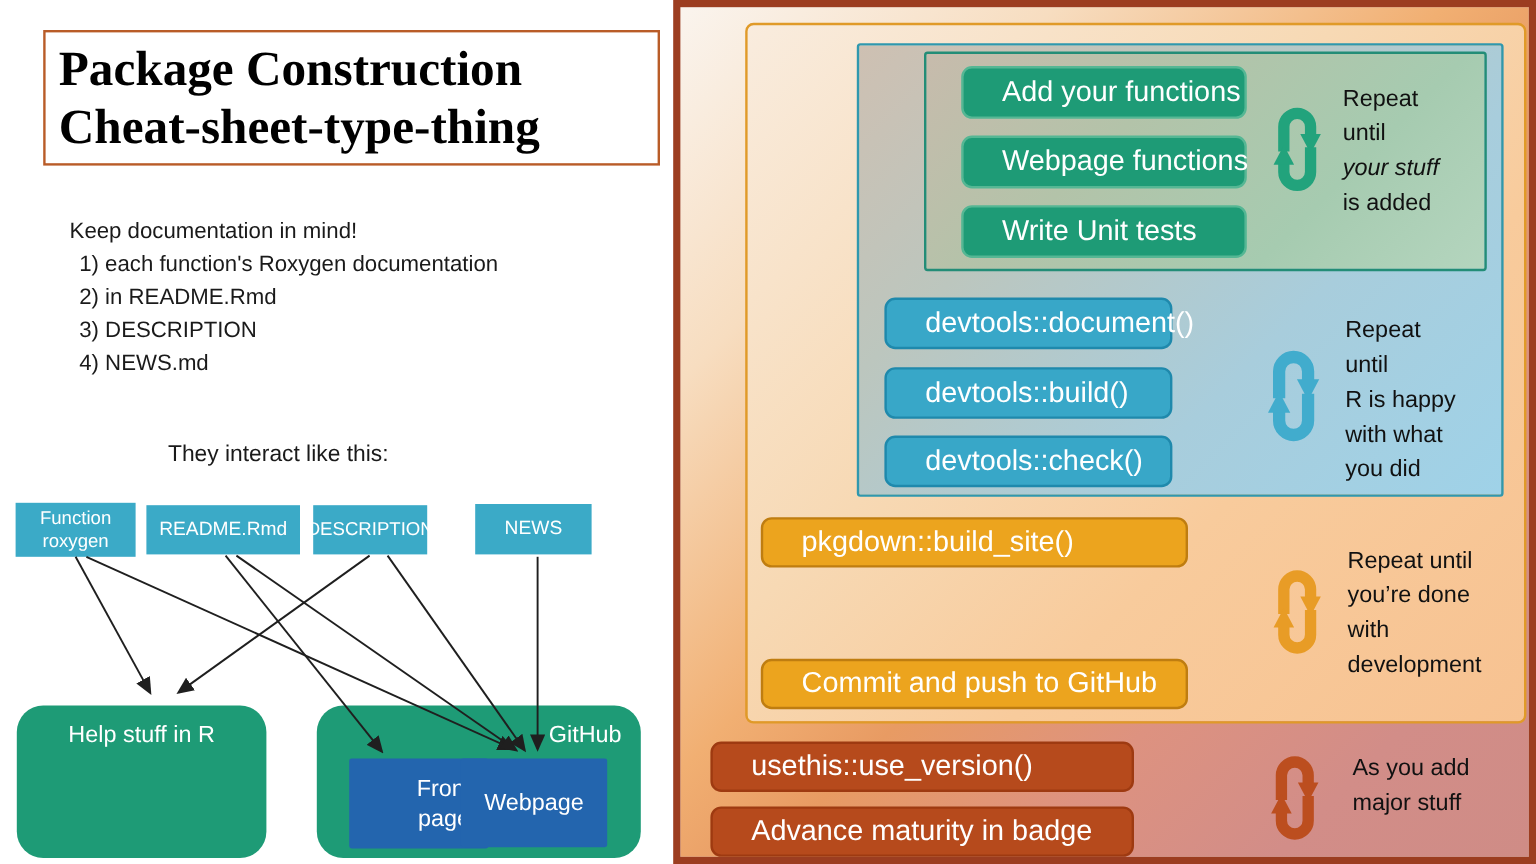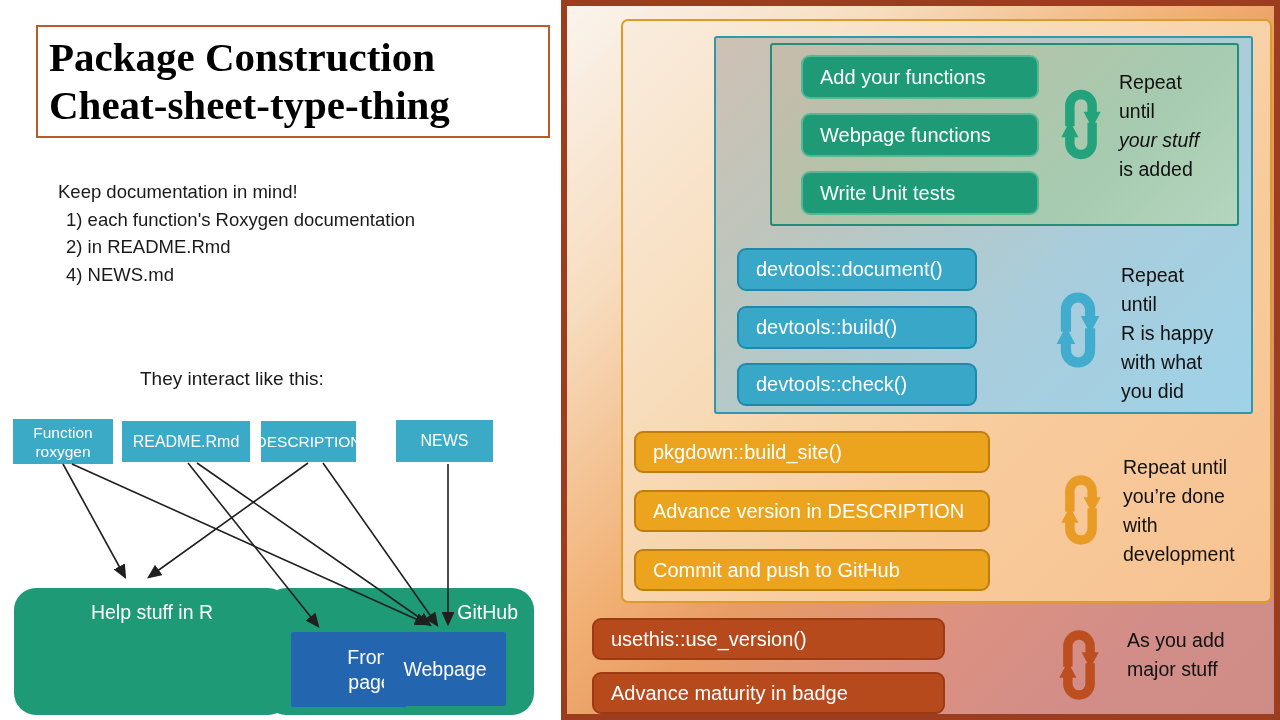--- a/index.html
+++ b/index.html
@@ -17,21 +17,21 @@
   #interact-caption{left:140px;top:368px;font-size:19px;color:#1a1a1a;}
 
   .src-box{background:#3baac7;color:#fff;text-align:center;display:flex;
     align-items:center;justify-content:center;box-sizing:border-box;}
   #src-roxygen{left:13px;top:419px;width:100px;height:45px;font-size:15.5px;line-height:19px;}
   #src-readme{left:122px;top:421px;width:128px;height:41px;font-size:16px;}
   #src-description{left:261px;top:421px;width:95px;height:41px;font-size:15.5px;}
   #src-news{left:396px;top:420px;width:97px;height:42px;font-size:16px;}
 
   .tgt-box{background:#1e9b76;border-radius:22px;color:#fff;box-sizing:border-box;}
-  #tgt-help{left:14px;top:588px;width:276px;height:127px;text-align:center;
+  #tgt-help{left:14px;top:588px;width:208px;height:127px;text-align:center;
     padding-top:13px;font-size:19.5px;}
   #tgt-github{left:264px;top:588px;width:270px;height:127px;}
   #tgt-github .lbl{position:absolute;right:16px;top:13px;font-size:19.5px;}
   .inner-blue{background:#2365ae;color:#fff;display:flex;align-items:center;
     justify-content:center;text-align:center;font-size:19.5px;line-height:25px;border-radius:2px;}
   #tgt-front{left:291px;top:632px;width:74px;height:75px;padding-left:42px;}
   #tgt-web{left:384px;top:632px;width:122px;height:74px;}
 
   #arrow-layer{left:0;top:0;width:570px;height:720px;pointer-events:none;}
   #arrow-layer line{stroke:#1f1f1f;stroke-width:1.6px;}
@@ -46,21 +46,21 @@
     border-radius:7px;box-sizing:border-box;
     background:linear-gradient(135deg,#f9ecde 0%,#f7d9b4 40%,#f8cb9c 65%,#f7c291 100%);}
   #blue-panel{left:147px;top:30px;width:539px;height:378px;border:2px solid #2f98ae;
     border-radius:3px;box-sizing:border-box;
     background:linear-gradient(135deg,#cec0b2 0%,#bcc6be 30%,#a8cddc 65%,#9fd2e8 100%);}
   #green-panel{left:203px;top:37px;width:469px;height:183px;border:2px solid #238d77;
     border-radius:3px;box-sizing:border-box;
     background:linear-gradient(135deg,#c7bbac 0%,#b3c3a9 35%,#a6cbb0 70%,#b4d5be 100%);}
 
   .btn{position:absolute;box-sizing:border-box;border-radius:9px;color:#fff;
-    display:flex;align-items:center;padding-left:17px;font-size:20px;white-space:nowrap;}
+    display:flex;align-items:center;padding-left:32px;font-size:24px;white-space:nowrap;}
   .btn-green{background:#1e9b76;border:2px solid #55b794;left:234px;width:238px;height:44px;}
   .btn-blue{background:#38a7c8;border:2px solid #1f89ac;left:170px;width:240px;height:43px;}
   .btn-orange{background:#eca41e;border:2px solid #bf7d10;left:67px;width:356px;height:42px;}
   .btn-red{background:#b64a1c;border:2px solid #9e3a11;left:25px;width:353px;height:42px;}
 
   .loop{position:absolute;}
   .loop path{fill:none;stroke-width:11;}
   .s0 path{stroke:#22a37c;} .s0 polygon{fill:#22a37c;}
   .s1 path{stroke:#41accd;} .s1 polygon{fill:#41accd;}
   .s2 path{stroke:#e89c26;} .s2 polygon{fill:#e89c26;}
@@ -74,20 +74,21 @@
 
 <div class="abs" id="title-box">
   <div class="t">Package Construction</div>
   <div class="t">Cheat-sheet-type-thing</div>
 </div>
 
 <div class="abs" id="doc-notes">
   <div>Keep documentation in mind!</div>
   <div class="item">1) each function's Roxygen documentation</div>
   <div class="item">2) in README.Rmd</div>
+  <div class="item">3) DESCRIPTION</div>
   <div class="item">4) NEWS.md</div>
 </div>
 
 <div class="abs" id="interact-caption">They interact like this:</div>
 
 <div class="abs src-box" id="src-roxygen">Function roxygen</div>
 <div class="abs src-box" id="src-readme">README.Rmd</div>
 <div class="abs src-box" id="src-description">DESCRIPTION</div>
 <div class="abs src-box" id="src-news">NEWS</div>
 
@@ -145,21 +146,20 @@
   </svg>
   <div class="note" style="left:554px;top:255px">
     <div>Repeat</div>
     <div>until</div>
     <div>R is happy</div>
     <div>with what</div>
     <div>you did</div>
   </div>
 
   <div class="btn btn-orange" style="top:425px">pkgdown::build_site()</div>
-  <div class="btn btn-orange" style="top:484px">Advance version in DESCRIPTION</div>
   <div class="btn btn-orange" style="top:543px">Commit and push to GitHub</div>
   <svg class="loop s2" style="left:490px;top:455px" width="48" height="98" viewBox="0 0 56 104">
     <path d="M15,54 L15,30 A13,13 0 0 1 41,30 L41,38"></path>
     <polygon points="31,37 51,37 41,56"></polygon>
     <path d="M41,50 L41,74 A13,13 0 0 1 15,74 L15,66"></path>
     <polygon points="5,67 25,67 15,48"></polygon>
   </svg>
   <div class="note" style="left:556px;top:447px">
     <div>Repeat until</div>
     <div>you’re done</div>

